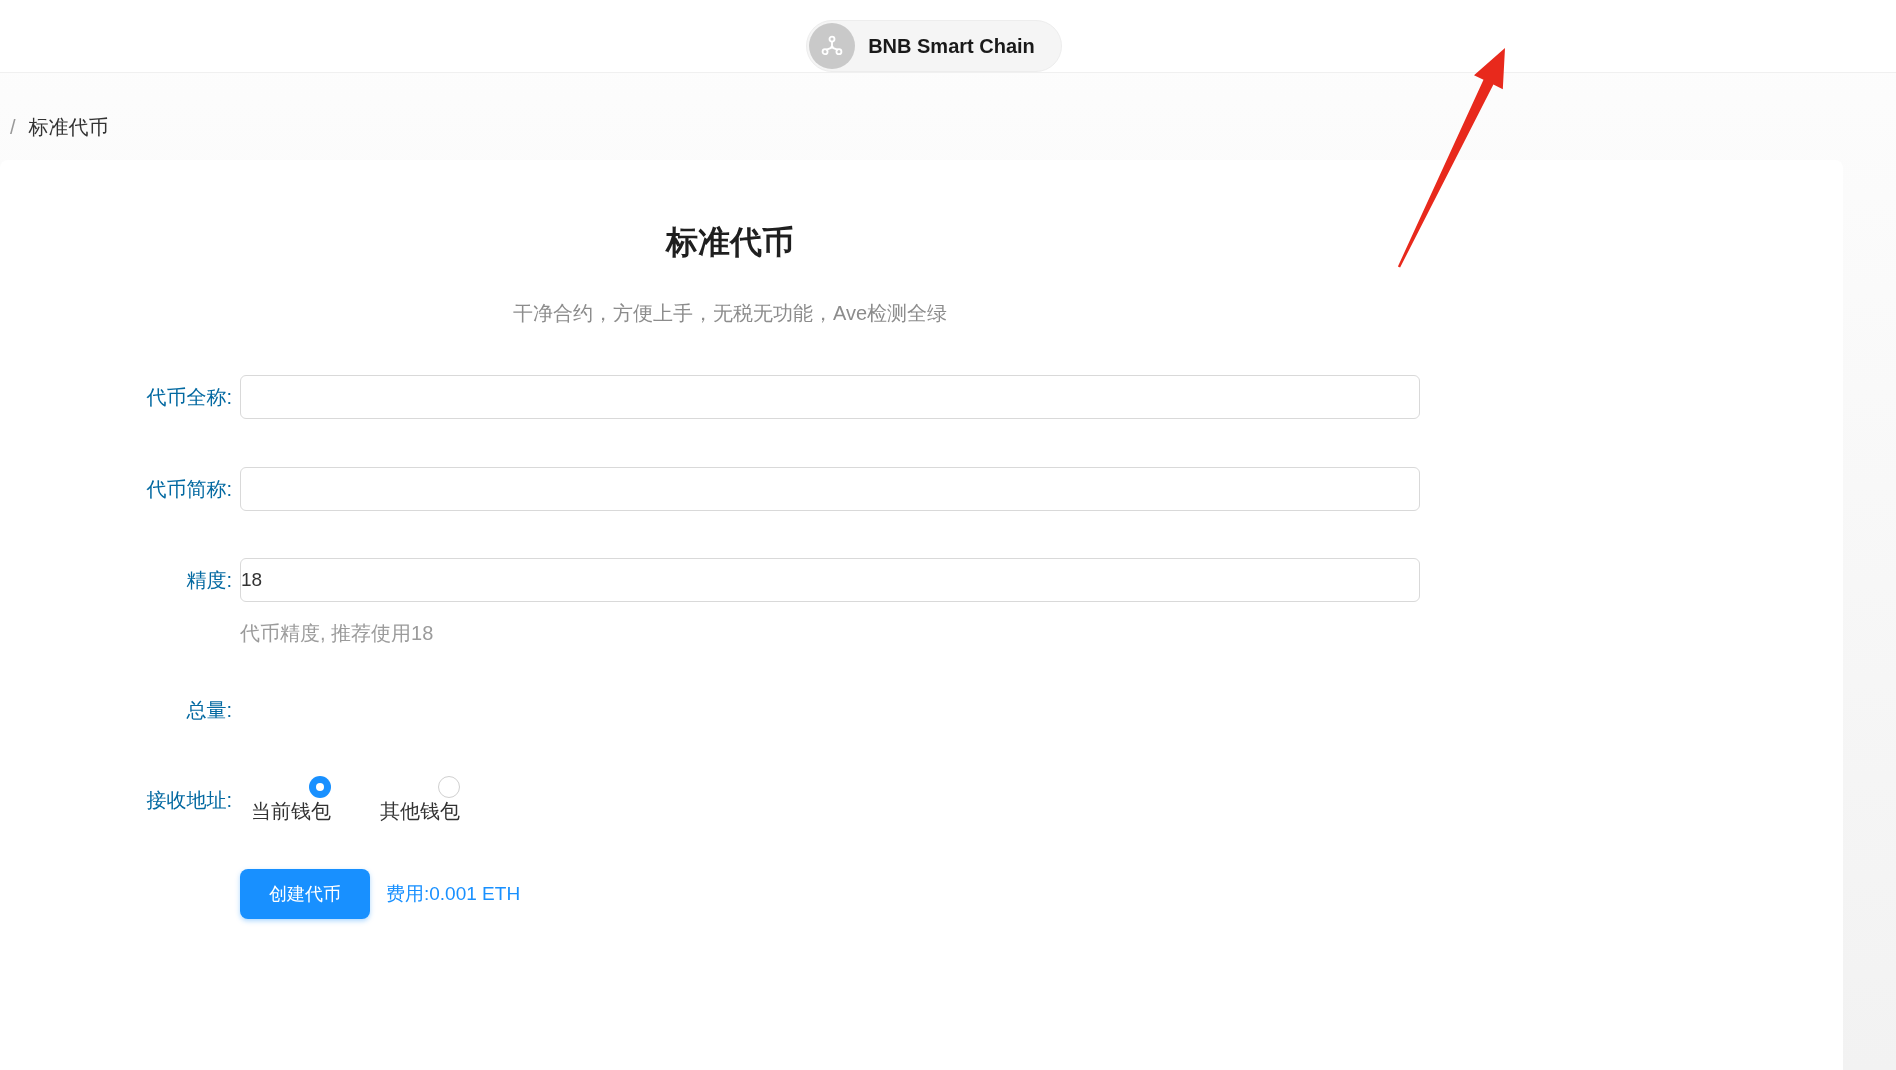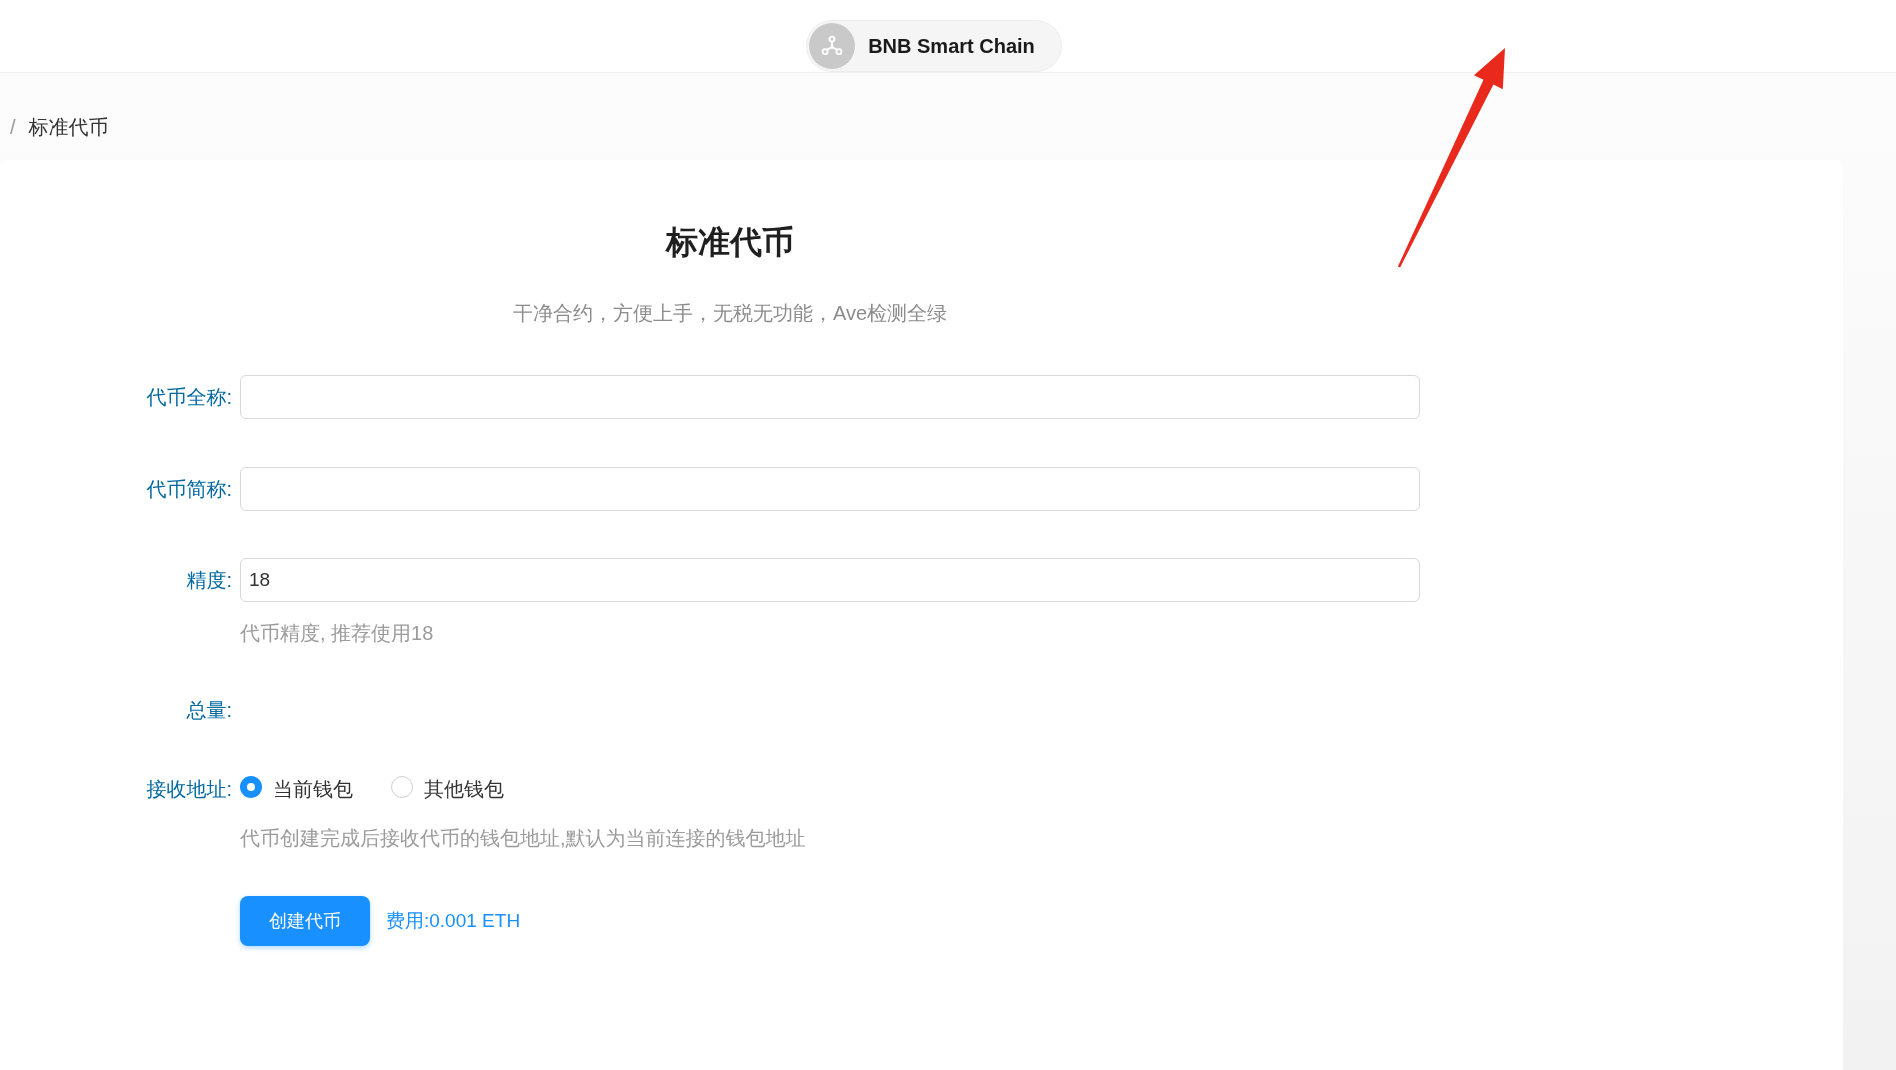--- a/index.html
+++ b/index.html
@@ -48,32 +48,32 @@
   .title-block { width:1460px; text-align:center; }
   .page-title { margin-top:64px; font-size:32px; line-height:36px; font-weight:700; color:#1f1f1f; }
   .subtitle   { margin-top:40px; font-size:20px; line-height:26px; color:#8c8c8c; }
 
   .form { margin-top:49px; }
   .form-row { display:flex; align-items:center; }
   .form-label { width:232px; flex:none; text-align:right; font-size:20px; color:#0369a1; white-space:nowrap; }
   .form-control { margin-left:8px; width:1180px; display:flex; align-items:center; }
   .text-input {
     width:1180px; height:44px; border:1px solid #d9d9d9; border-radius:6px;
-    padding:0 8px; font-size:19px; color:#333; font-family:inherit; outline:none; background:#fff;
+    padding:0 0; font-size:19px; color:#333; font-family:inherit; outline:none; background:#fff;
   }
   .mb-48 { margin-bottom:48px; }
   .mb-47 { margin-bottom:47px; }
   .help { margin-left:240px; font-size:20px; color:#9b9b9b; }
   .help-decimals { margin-top:18px; }
   .row-supply { margin-top:50px; }
   .row-receive { margin-top:52px; }
   .help-receive { margin-top:22px; }
 
   .radio-group { display:flex; align-items:center; }
-  .radio-option { display:flex; align-items:flex-start; cursor:pointer; }
+  .radio-option { display:flex; align-items:flex-end; cursor:pointer;flex-direction:column; }
   .radio-option + .radio-option { margin-left:38px; }
   .radio-outer {
     width:22px; height:22px; border-radius:50%; background:#fff;
     border:1.5px solid #d0d0d0; display:inline-flex; align-items:center; justify-content:center; flex:none;
   }
   .radio-outer.checked { border:none; background:#1890ff; }
   .radio-dot { width:8px; height:8px; border-radius:50%; background:#fff; }
   .radio-label { margin-left:11px; font-size:20px; color:#333; }
 
   .button-row { margin-top:44px; margin-left:240px; display:flex; align-items:center; }
@@ -156,21 +156,20 @@
               </span>
             <span class="radio-label">当前钱包</span>
           </span>
           <span class="radio-option">
             <span class="radio-outer"></span>
             <span class="radio-label">其他钱包</span>
           </span>
         </div>
       </div>
     </div>
-    <div class="help help-receive">代币创建完成后接收代币的钱包地址,默认为当前连接的钱包地址</div>
 
     <div class="button-row">
       <button class="submit-btn">创建代币</button>
       <span class="fee">费用:0.001 ETH</span>
     </div>
 
   </div>
 </div>
 
 <svg class="arrow-overlay" width="140" height="240" viewBox="0 0 140 240" aria-hidden="true">

